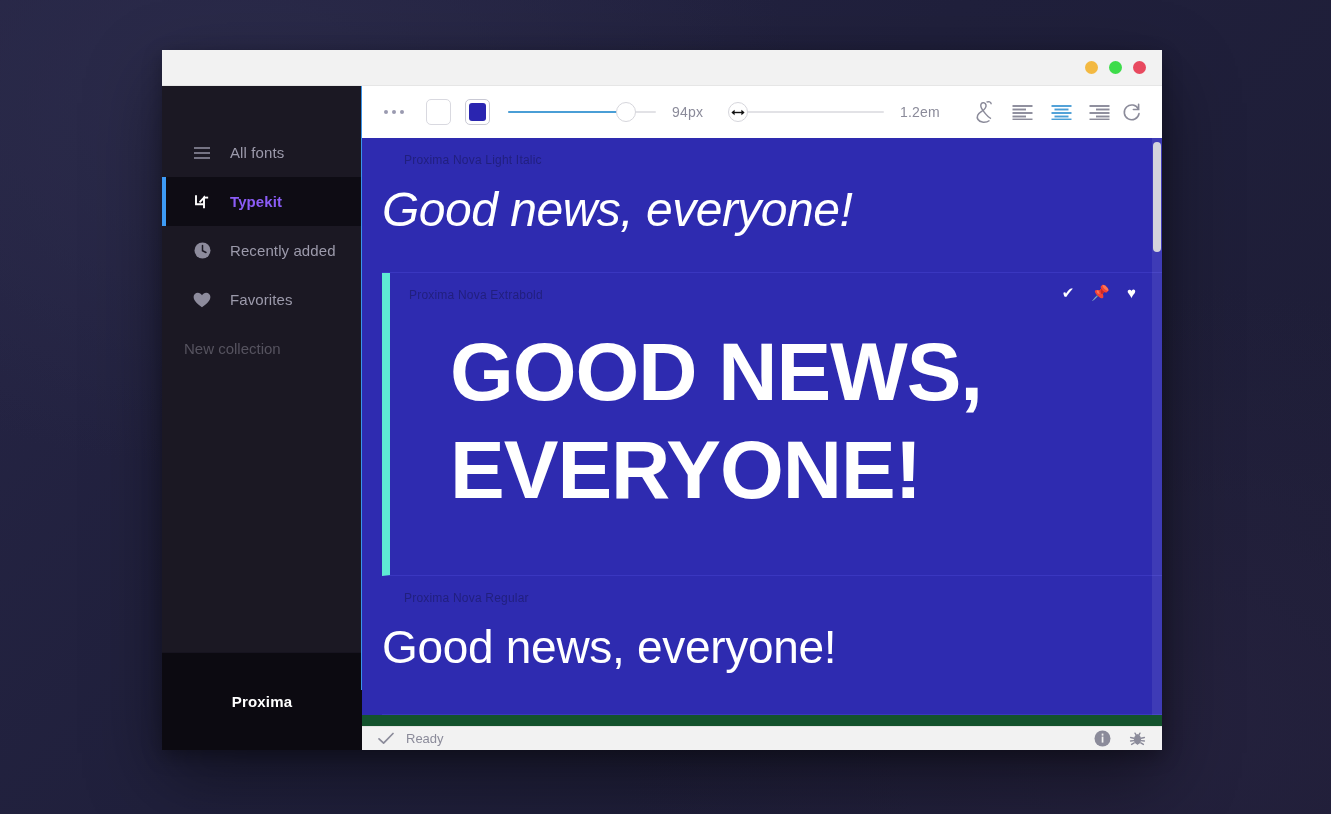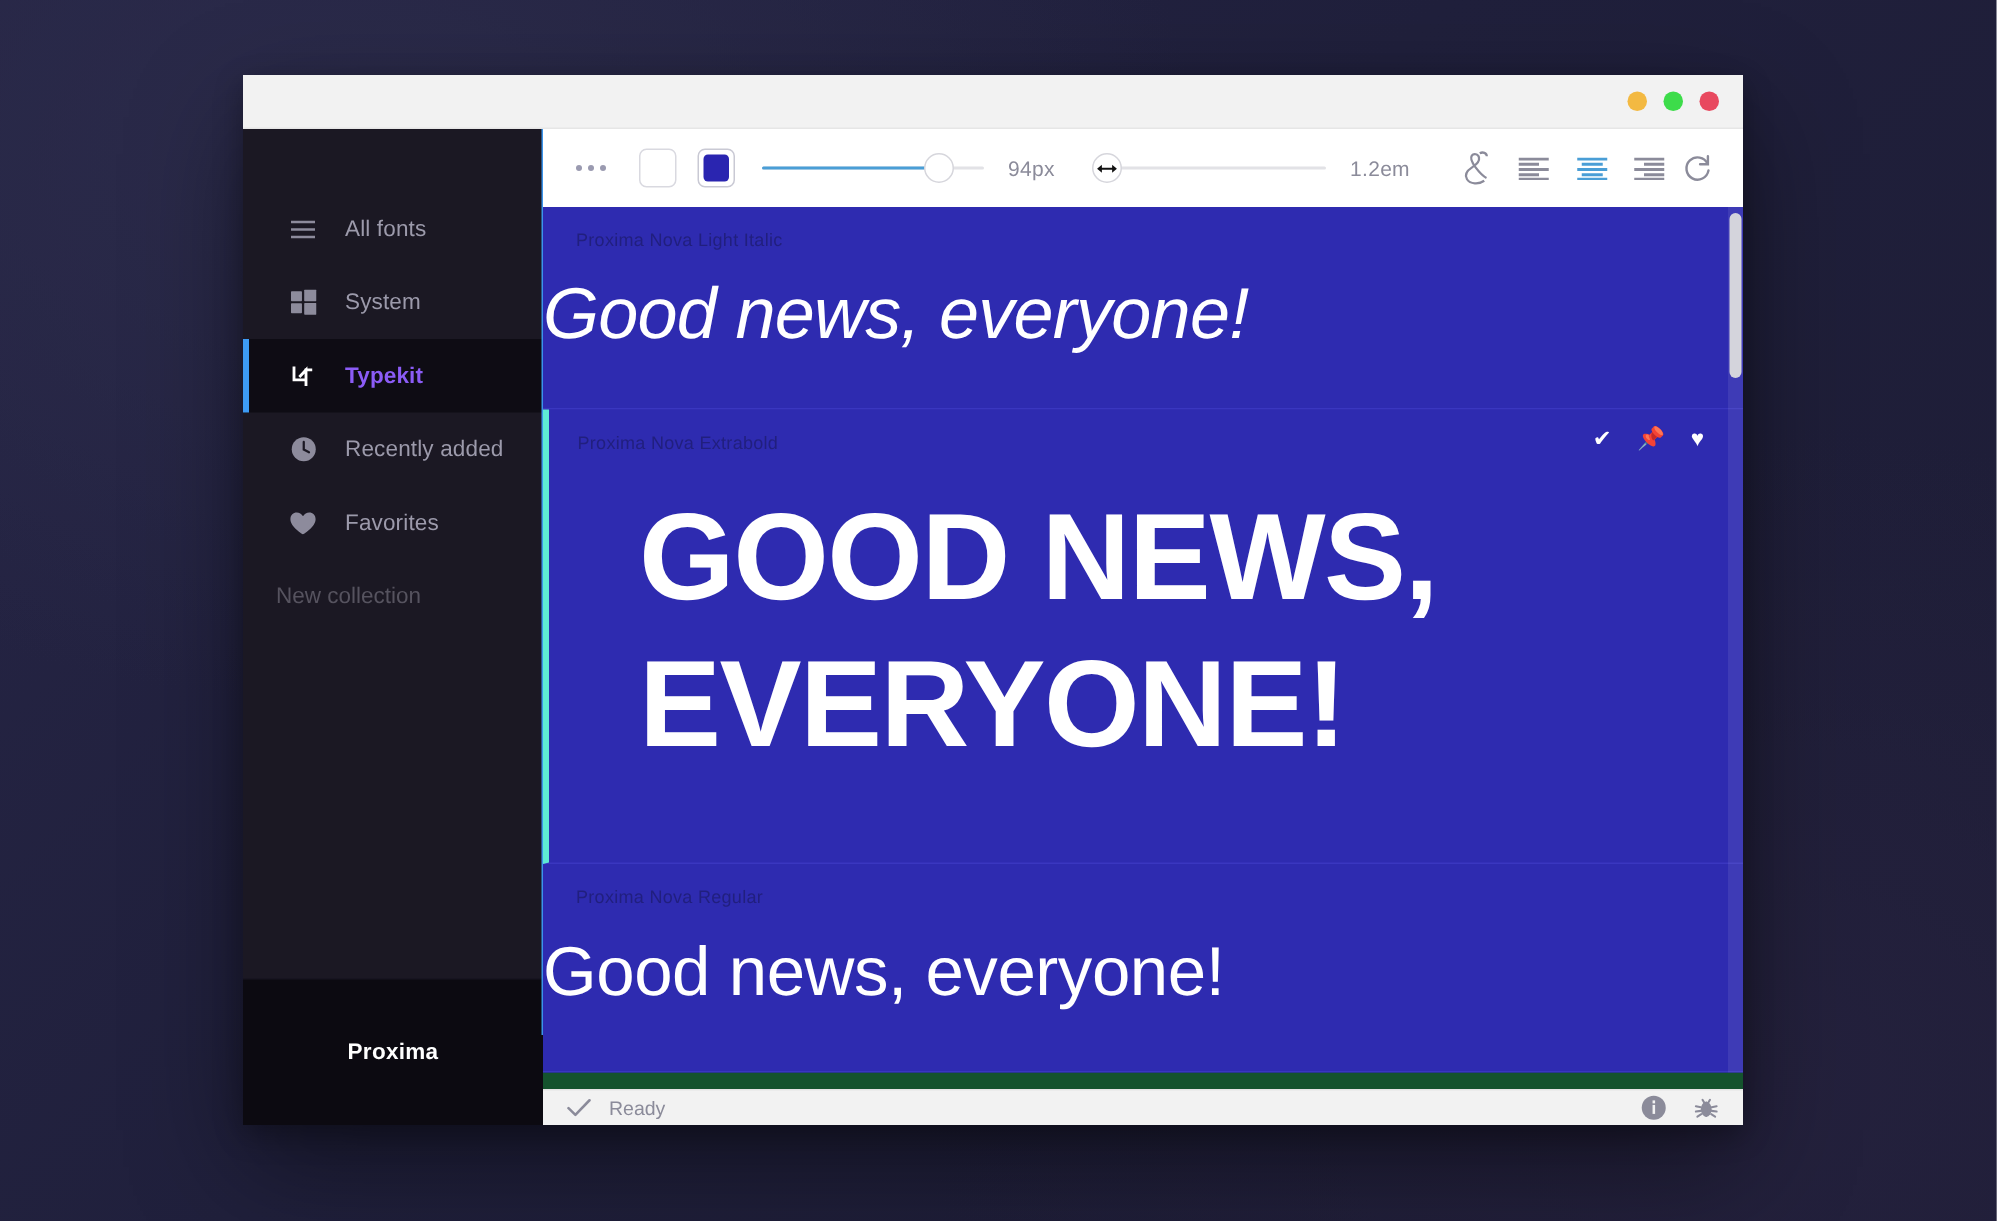--- a/index.html
+++ b/index.html
@@ -123,26 +123,26 @@
   }
   .tb-icon.amp { font-size:24px; margin-left:22px; }
   .tb-icon.active { color:#4a9ed6; }
   #toolbar-reset { margin-left:auto; }
 
   
   #preview-list {
     position:absolute; left:0; top:52px; width:800px; height:577px;
     background:#2e2bb0; overflow:hidden;
   }
-  .card { position:relative; background:#2e2bb0; border-bottom:1px solid #3a37c0; }
+  .card { position:relative; background:#2e2bb0; border-bottom:1px solid #3a37c0;margin-left:20px; }
   .card .fname {
     position:absolute; left:22px; top:15px; font-size:12px;
     color:#211f7e; letter-spacing:.2px;
   }
-  .card.selected { border-left:4px solid #5eead4; }
+  .card.selected { border-left:8px solid #5eead4; }
   .card.selected .fname { left:19px; }
   .card-actions {
     position:absolute; right:26px; top:12px; display:flex; gap:17px;
     color:#ffffff; font-size:15px; line-height:1;
   }
   .card-actions span { cursor:pointer; }
   .sample {
     color:#fff; text-align:left; width:100%;
     white-space:nowrap; overflow:hidden;
   }
@@ -206,31 +206,20 @@
         <span class="ico">
           <svg width="18" height="14" viewBox="0 0 18 14" fill="none" stroke="currentColor" stroke-width="1.6">
             <line x1="1" y1="2" x2="17" y2="2"></line>
               <line x1="1" y1="7" x2="17" y2="7"></line>
               <line x1="1" y1="12" x2="17" y2="12"></line>
           </svg>
         </span>
         <span class="lbl">All fonts</span>
       </div>
 
-      <div class="nav-item">
-        <span class="ico">
-          <svg width="17" height="17" viewBox="0 0 17 17" fill="currentColor">
-            <rect x="0" y="1.2" width="7.3" height="6.6" rx="0.5"></rect>
-            <rect x="8.8" y="0" width="8.2" height="7.8" rx="0.5"></rect>
-            <rect x="0" y="9.2" width="7.3" height="6.6" rx="0.5"></rect>
-            <rect x="8.8" y="9.0" width="8.2" height="7.8" rx="0.5"></rect>
-          </svg>
-        </span>
-        <span class="lbl">System</span>
-      </div>
 
       <div class="nav-item active">
         <span class="ico">
           <svg width="18" height="18" viewBox="0 0 18 18" fill="none" stroke="currentColor" stroke-width="1.9" stroke-linecap="square">
             <path d="M3 3.2 L3 11.2 L9.6 11.2"></path>
             <path d="M7.2 8.6 L11 4.6 L11 14.4"></path>
             <path d="M11 4.6 L14.2 4.6"></path>
           </svg>
         </span>
         <span class="lbl">Typekit</span>

